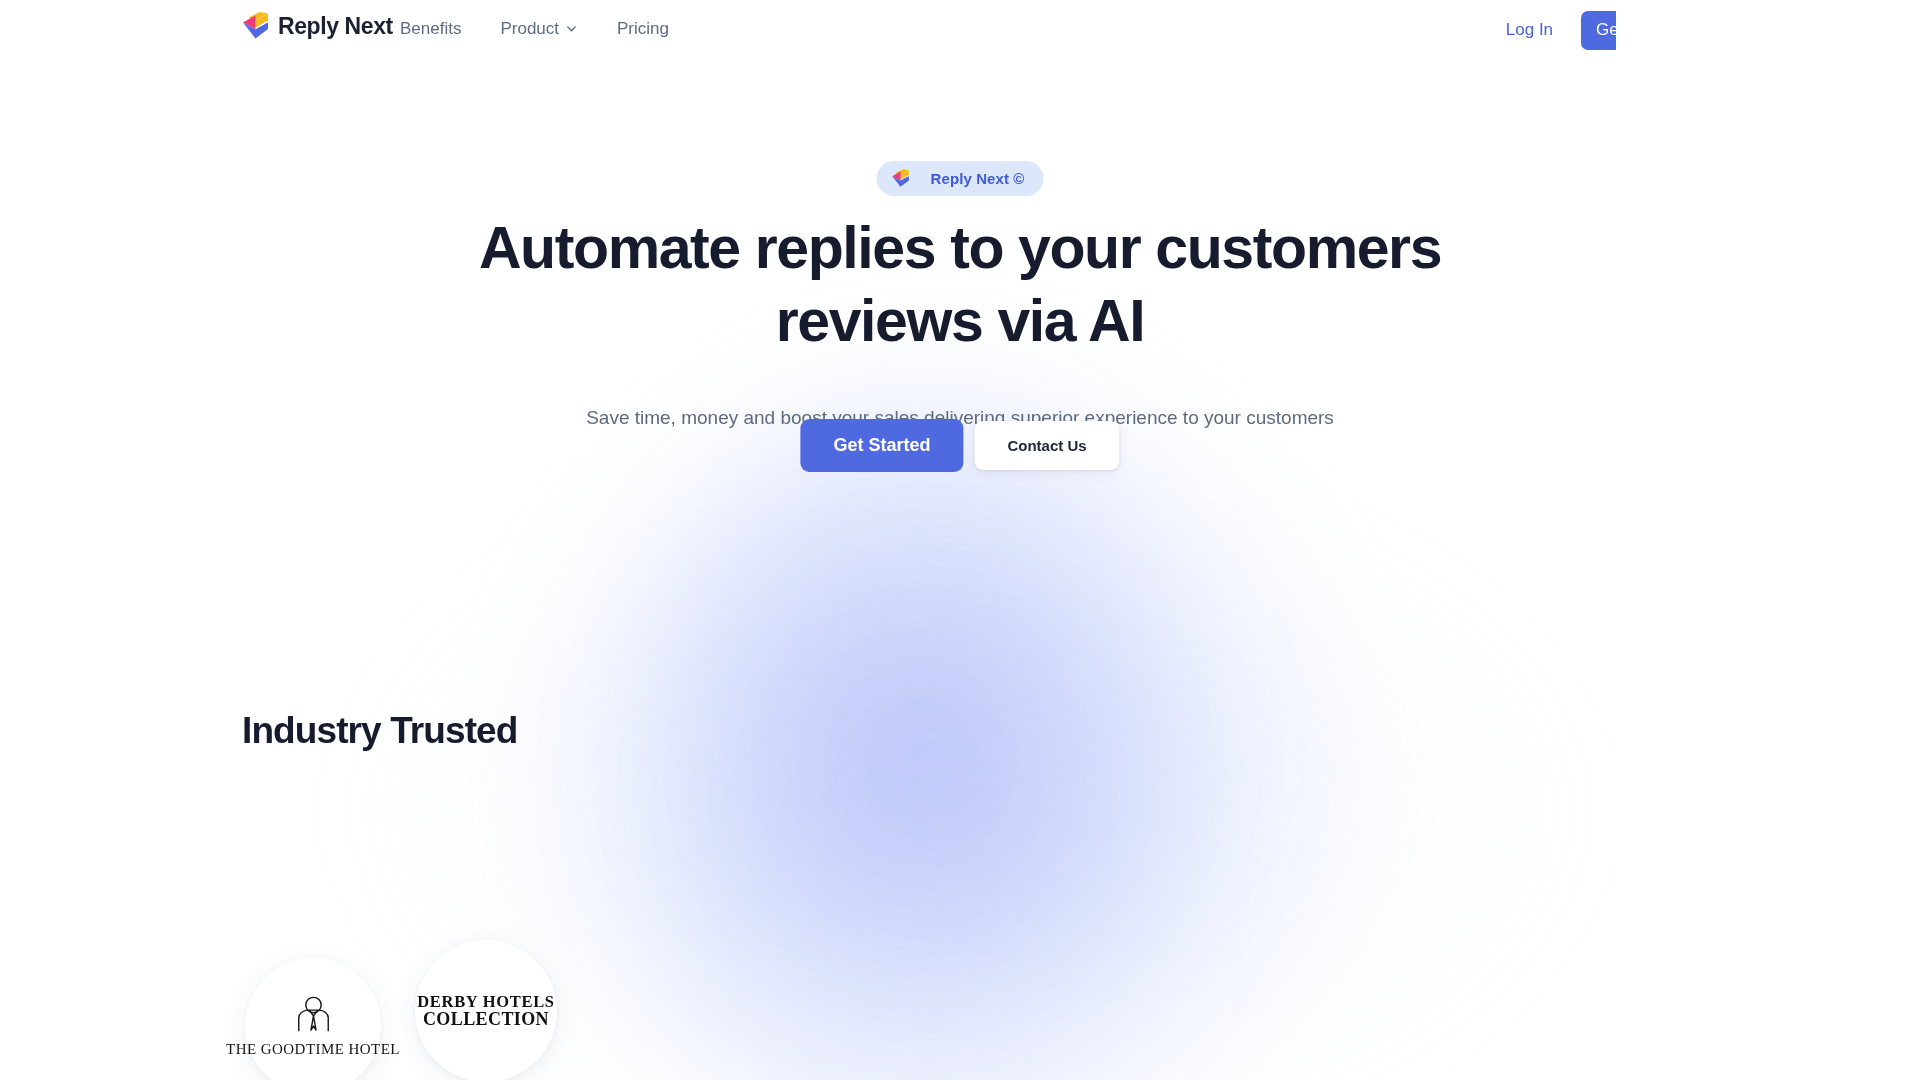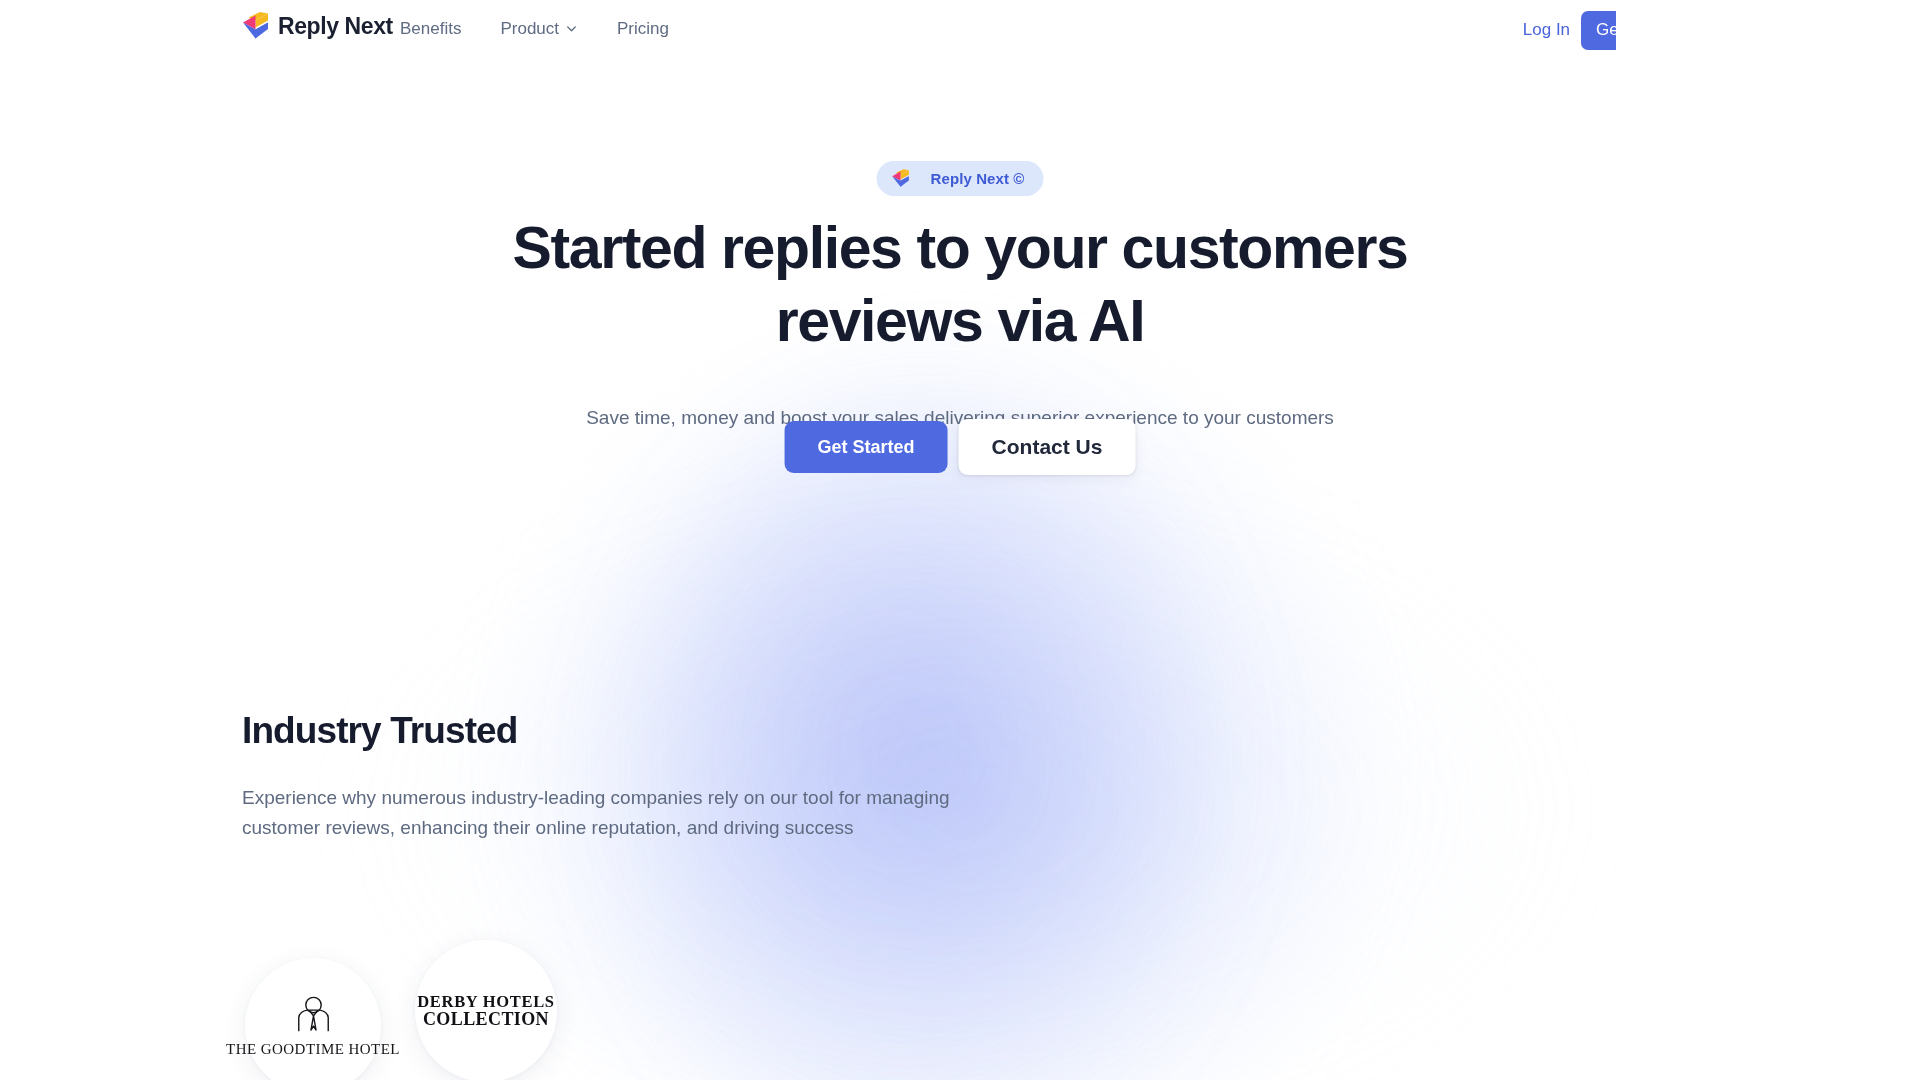--- a/index.html
+++ b/index.html
@@ -63,21 +63,21 @@
 
   .nav { position:absolute; left:400px; top:20px; display:flex; align-items:center; gap:39px; }
   .nav-link {
     font-size:17px; color:#5f6b82; text-decoration:none; white-space:nowrap;
     display:flex; align-items:center; gap:6px; line-height:1;
   }
   .chev { width:13px; height:13px; display:block; }
 
   .header-right {
     position:absolute; right:222px; top:11px;
-    display:flex; align-items:center; gap:7px;
+    display:flex; align-items:center; gap:24px;
   }
   .login-link {
     font-size:17px; color:#4a63d8; text-decoration:none; white-space:nowrap;
     padding:5px 4px;
   }
   .btn-primary-sm {
     background:#4f6ae0; color:#ffffff; font-size:17px; font-weight:400;
     border:none; border-radius:7px; padding:9px 15px 10px 15px;
     cursor:pointer; white-space:nowrap; font-family:inherit;
     line-height:1.15;
@@ -112,21 +112,21 @@
   .hero-cta {
     position:absolute; left:50%; transform:translateX(-50%); top:419px;
     display:flex; align-items:center; gap:11px;
   }
   .btn-primary-lg {
     background:#4f6ae0; color:#ffffff; font-size:18px; font-weight:600;
     border:none; border-radius:9px; padding:16px 33px;
     cursor:pointer; font-family:inherit; white-space:nowrap; line-height:1.15;
   }
   .btn-secondary-lg {
-    background:#ffffff; color:#20283a; font-size:21px; font-weight:600;
+    background:#ffffff; color:#20283a; font-size:15px; font-weight:600;
     border:none; border-radius:9px; padding:16px 33px;
     cursor:pointer; font-family:inherit; white-space:nowrap; line-height:1.15;
     box-shadow:0 1px 3px rgba(30,40,70,0.10), 0 4px 14px rgba(30,40,70,0.05);
   }
 
   
   .partners { position:absolute; left:242px; top:686px; z-index:20; width:760px; }
   .partners-eyebrow {
     font-size:17px; font-weight:700; color:#5371ea; letter-spacing:-0.1px;
   }
@@ -224,33 +224,32 @@
           <path d="M52 3 L27 17 L27 31 L52 17 Z" fill="#f7b920"></path>
           <path d="M52 3 L27 17 L13 11 L36 0 Z" fill="#f7b920"></path>
           <path d="M2 21 L27 7 L27 35 L2 21 Z" fill="#ef3a77"></path>
           <path d="M2 21 L27 35 L52 21 L27 53 Z" fill="#4f6ae0"></path>
           <path d="M27 35 L52 21 L52 34 L27 53 Z" fill="#4f6ae0"></path>
         </svg>
       </span>
       <span class="badge-text">Reply Next ©</span>
     </div>
 
-    <h1 class="hero-title">Started replies to your customers reviews via AI</h1>
+    <h1 class="hero-title">Automate replies to your customers reviews via AI</h1>
 
     <p class="hero-sub">Save time, money and boost your sales delivering superior experience to your customers</p>
 
     <div class="hero-cta">
       <button class="btn-primary-lg">Get Started</button>
       <button class="btn-secondary-lg">Contact Us</button>
     </div>
   </section>
 
   <section class="partners">
     <h2 class="partners-title">Industry Trusted</h2>
-    <p class="partners-desc">Experience why numerous industry-leading companies rely on our tool for managing customer reviews, enhancing their online reputation, and driving success</p>
   </section>
 
   <div class="logo-cloud">
 
     <div class="logo-circle lc-1">
       <span>
         <svg class="goodtime-icon" viewBox="0 0 64 62" fill="none" stroke="#15151a" stroke-width="2.2" stroke-linecap="round" stroke-linejoin="round">
           <circle cx="32" cy="17" r="12"></circle>
           <path d="M9 57 L9 37 C9 30 16 26 22 25 L42 25 C48 26 55 30 55 37 L55 57"></path>
           <path d="M26 26 L32 34 L38 26"></path>

